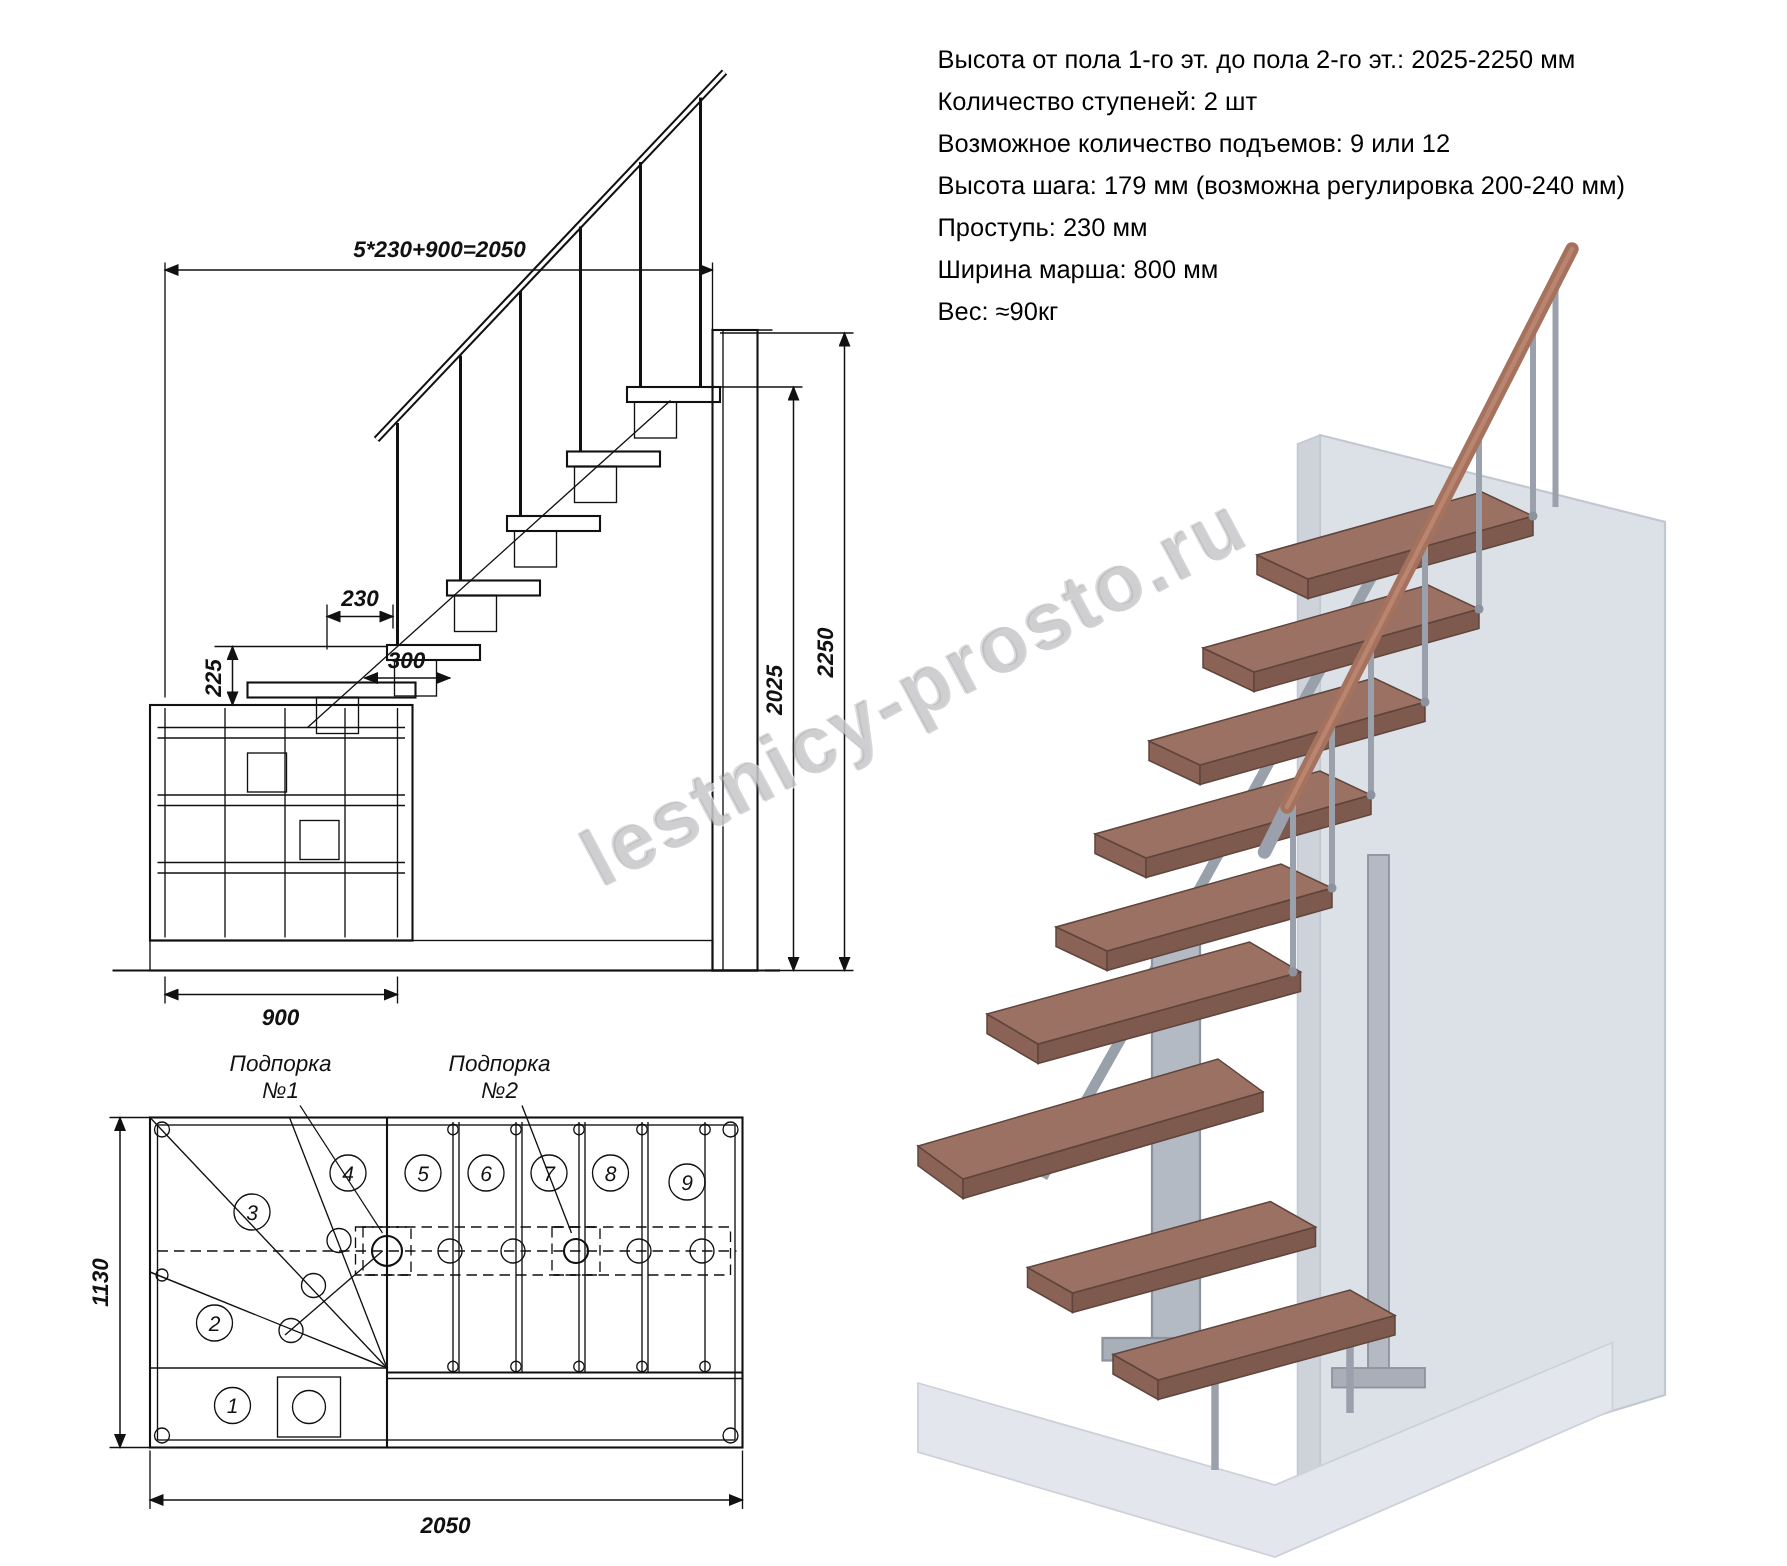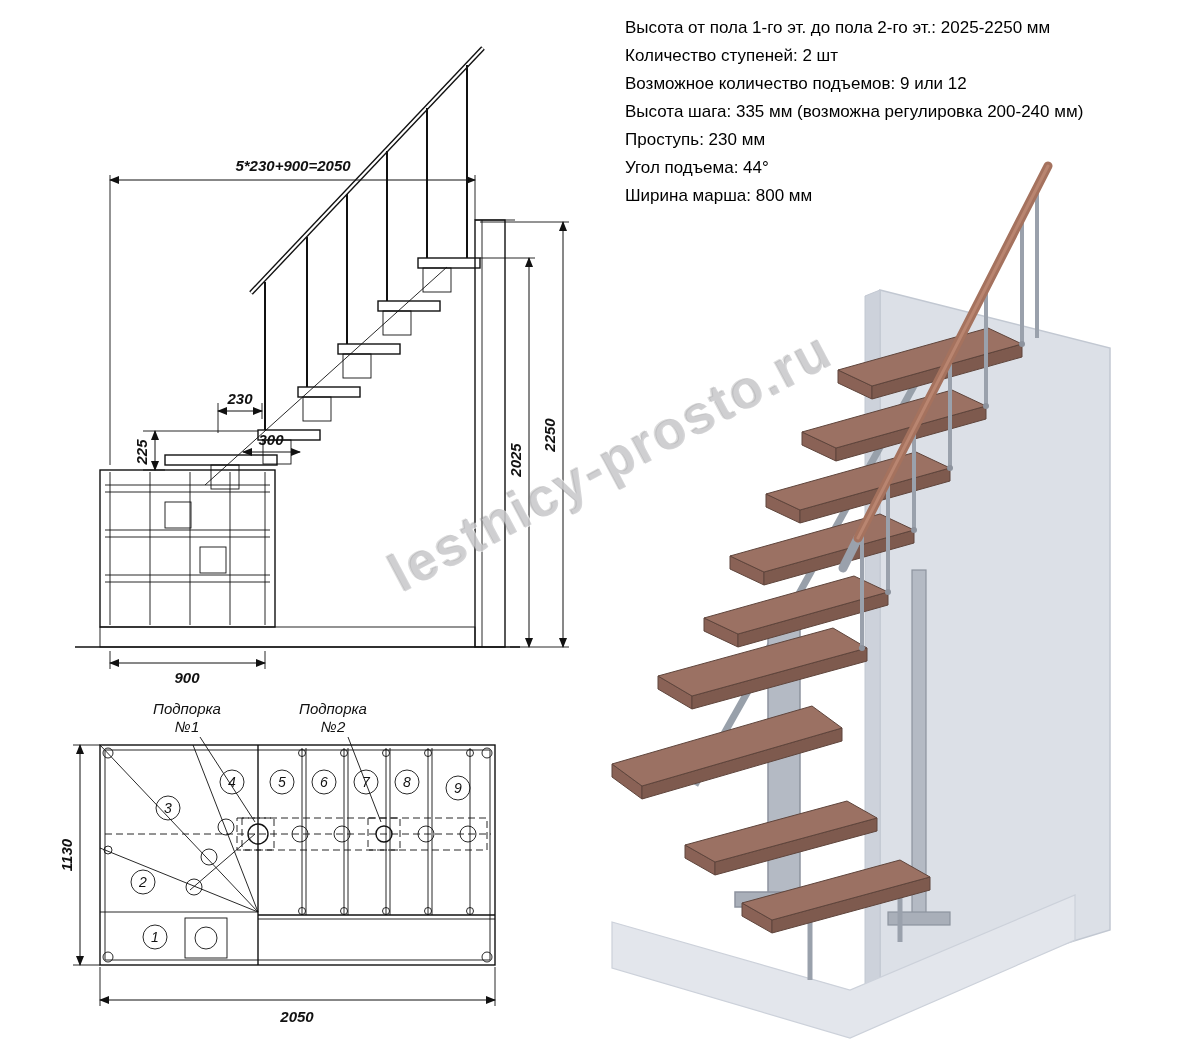--- a/index.html
+++ b/index.html
@@ -3,21 +3,21 @@
 <meta charset="utf-8">
 <style>
   html,body{margin:0;padding:0;background:#fff;}
   .page{position:relative;width:1191px;height:1044px;background:#ffffff;overflow:hidden;
         font-family:"Liberation Sans",sans-serif;}
   .abs{position:absolute;}
   svg text{font-family:"Liberation Sans",sans-serif;fill:#111;}
   .dim{font-size:15px;font-style:italic;font-weight:bold;}
   .lbl{font-size:15px;font-style:italic;}
   .stepnum{font-size:14px;font-style:italic;}
-  .specs{position:absolute;left:625px;top:14px;width:556px;color:#000;
+  .specs{position:absolute;left:625px;top:26px;width:556px;color:#000;
          font-size:17px;line-height:28px;}
   .specs div{white-space:nowrap;}
   .watermark{position:absolute;left:330px;top:430px;width:560px;text-align:center;
              font-size:54px;font-weight:bold;letter-spacing:2px;
              color:rgba(150,150,155,0.40);
              text-shadow:1px 1px 0 rgba(255,255,255,0.7), -1px -1px 0 rgba(120,120,120,0.25);
              transform:rotate(-28deg);transform-origin:center;pointer-events:none;z-index:6;}
   .thin{stroke:#111;stroke-width:0.9;fill:none;}
   .med{stroke:#111;stroke-width:1.4;fill:none;}
   .dimline{stroke:#111;stroke-width:1;fill:none;}
@@ -352,21 +352,21 @@
       <line x1="258" y1="398" x2="243" y2="428" stroke="#9aa1ac" stroke-width="9" stroke-linecap="round"></line>
       <line x1="448" y1="26" x2="258" y2="398" stroke="#a5725e" stroke-width="9" stroke-linecap="round"></line>
       <line x1="448" y1="26" x2="258" y2="398" stroke="#b98570" stroke-width="3" stroke-linecap="round"></line>
     </g>
   </svg>
 
   <div class="specs">
     <div>Высота от пола 1-го эт. до пола 2-го эт.: 2025-2250 мм</div>
     <div>Количество ступеней: 2 шт</div>
     <div>Возможное количество подъемов: 9 или 12</div>
-    <div>Высота шага: 335 мм (возможна регулировка 200-240 мм)</div>
+    <div>Высота шага: 179 мм (возможна регулировка 200-240 мм)</div>
     <div>Проступь: 230 мм</div>
-    <div>Угол подъема: 44°</div>
     <div>Ширина марша: 800 мм</div>
+    <div>Вес: ≈90кг</div>
   </div>
 
   <div class="watermark">lestnicy-prosto.ru</div>
 
 </div>
 
 </body></html>

